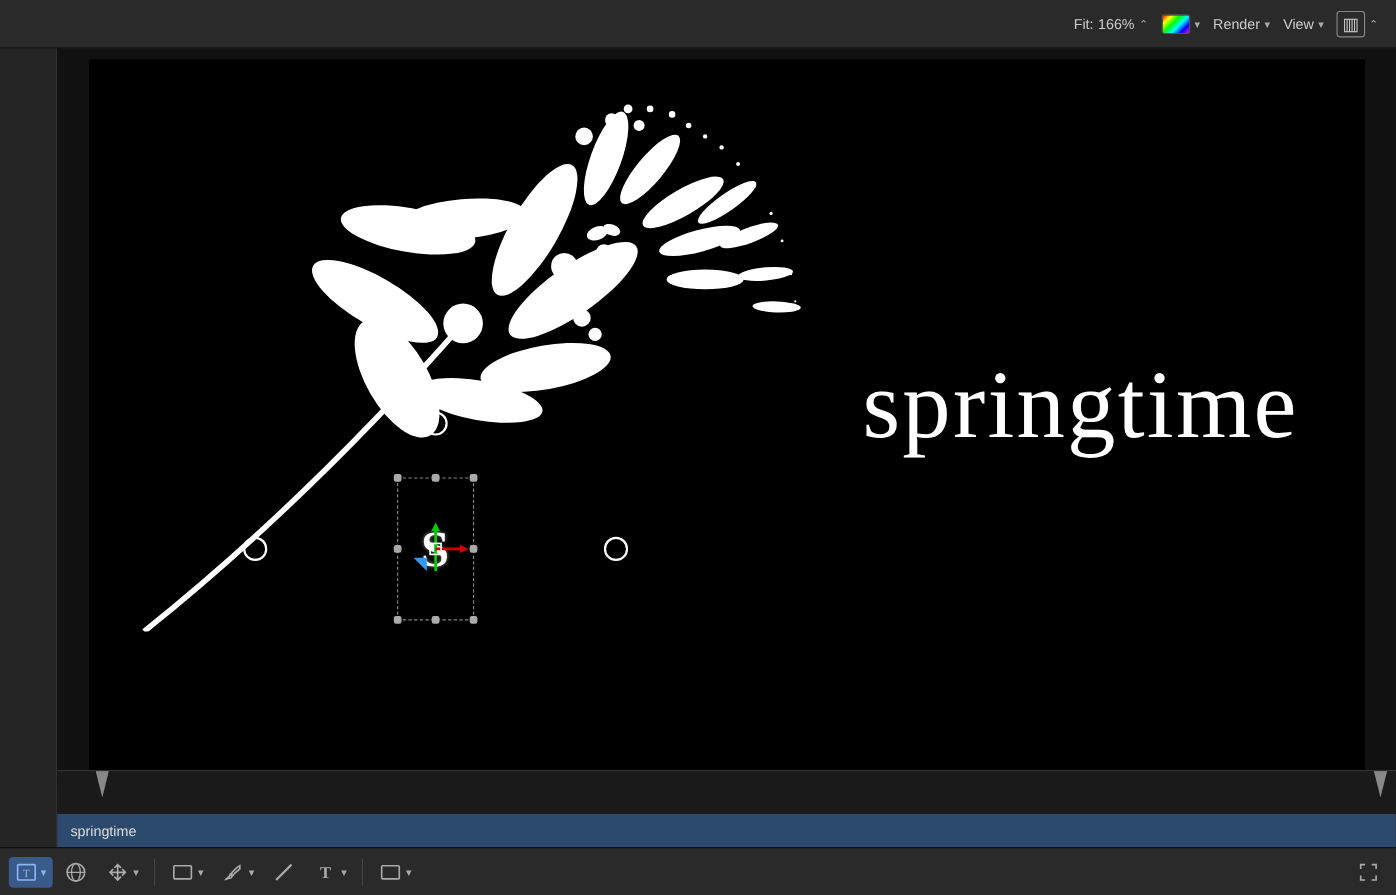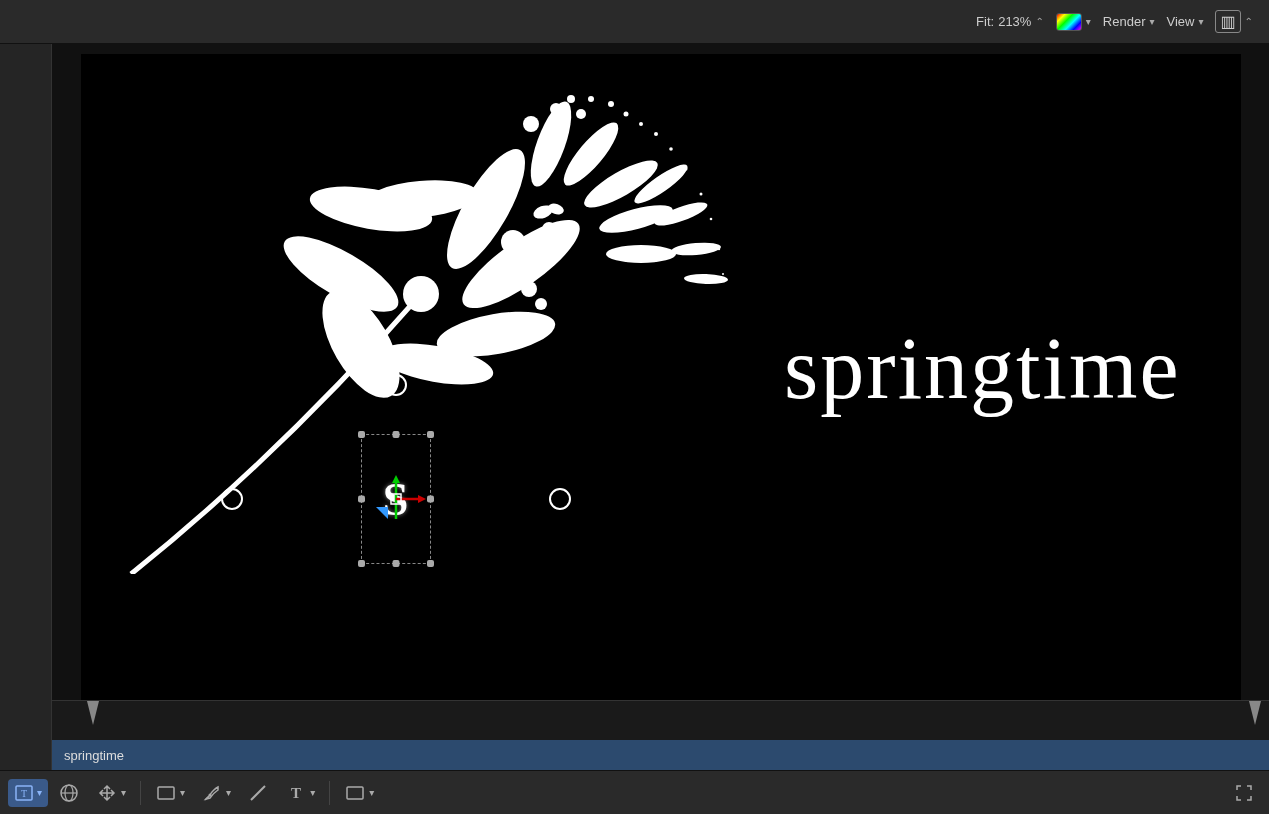--- a/index.html
+++ b/index.html
@@ -234,21 +234,21 @@
     }
   </style>
 </head>
 <body>
 
 <div id="app">
 
   <div id="top-toolbar">
     <div class="toolbar-item">
       <span>Fit:</span>
-      <span>213%</span>
+      <span>166%</span>
       <span class="chevron-icon">⌃</span>
     </div>
     <div class="toolbar-item">
       <div class="color-swatch"></div>
       <span class="chevron-icon">▾</span>
     </div>
     <div class="toolbar-item">
       <span>Render</span>
       <span class="chevron-icon">▾</span>
     </div>

